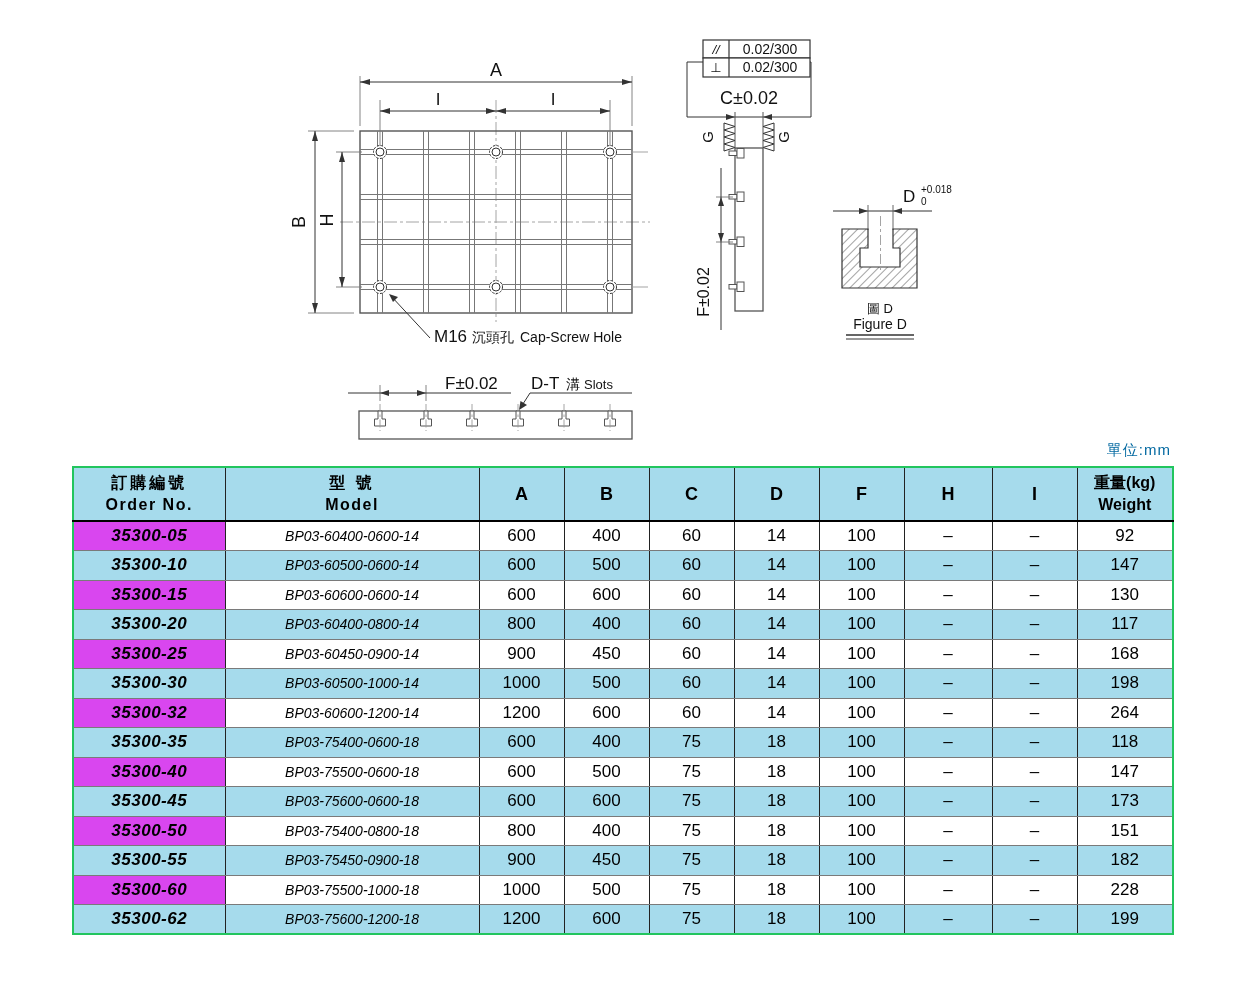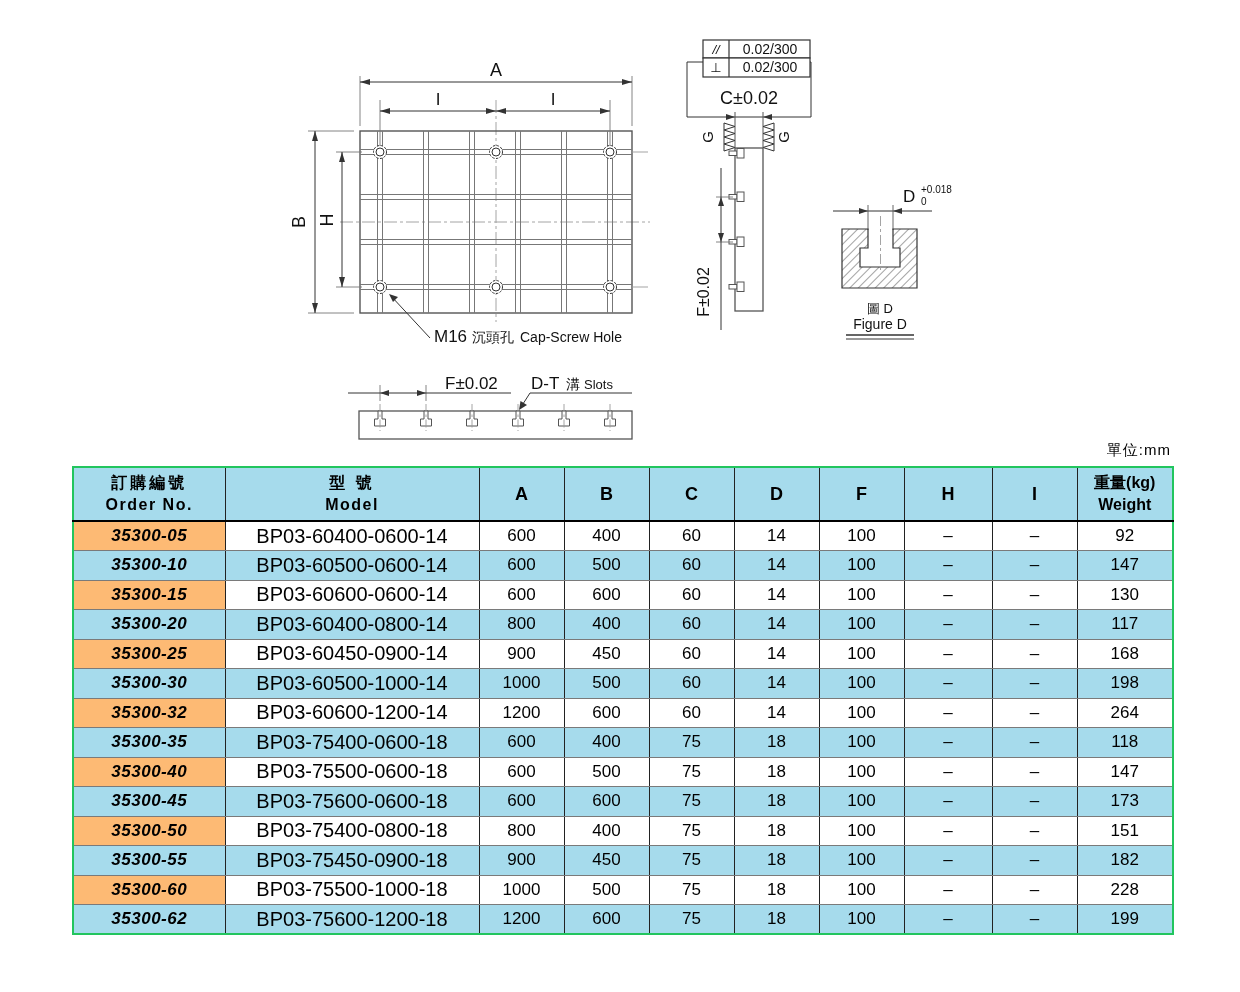--- a/index.html
+++ b/index.html
@@ -4,43 +4,43 @@
 <style>
   html,body { margin:0; padding:0; background:#fff; }
   .page {
     position:relative; width:1240px; height:992px; background:#ffffff;
     font-family:"Liberation Sans", sans-serif; overflow:hidden;
   }
   svg text { font-family:"Liberation Sans", sans-serif; fill:#111; }
 
   .units {
     position:absolute; left:1040px; top:441px; width:131px;
-    text-align:right; font-size:15px; color:#000000; letter-spacing:1px;
+    text-align:right; font-size:15px; color:#0369a1; letter-spacing:1px;
   }
 
   .tablewrap { position:absolute; left:72px; top:466px; }
   table.spec {
     border-collapse:collapse; table-layout:fixed; width:1099px;
     border:2px solid #22c55e;
   }
   table.spec th, table.spec td {
     padding:0; text-align:center; vertical-align:middle;
     border-left:1.5px solid #222; border-right:1.5px solid #222;
     border-top:1px solid #7a7a7a; border-bottom:1px solid #7a7a7a;
   }
   table.spec thead th {
     background:#A6DBEC; border-bottom:2px solid #000; height:52px;
   }
   table.spec tbody tr { height:29.5px; }
   table.spec tbody td { font-size:17px; background:#ffffff; color:#000; }
   table.spec tbody tr.alt td { background:#A6DBEC; }
   table.spec tbody td.order {
-    background:#fdba74; font-weight:bold; font-style:italic; letter-spacing:0.5px;
-  }
-  table.spec tbody td.model { font-size:20px; }
+    background:#d946ef; font-weight:bold; font-style:italic; letter-spacing:0.5px;
+  }
+  table.spec tbody td.model { font-size:14px;font-style:italic; }
   .hdr-cjk  { font-size:16px; font-weight:bold; letter-spacing:3px; line-height:1.35; }
   .hdr-en   { font-size:16px; font-weight:bold; letter-spacing:1.5px; line-height:1.35;text-align:center; }
   .hdr-letter { font-size:18px; font-weight:bold; }
   .hdr-kg { font-size:16px; font-weight:bold; letter-spacing:0; }
 </style>
 </head>
 <body>
 
 <div class="page">
 

